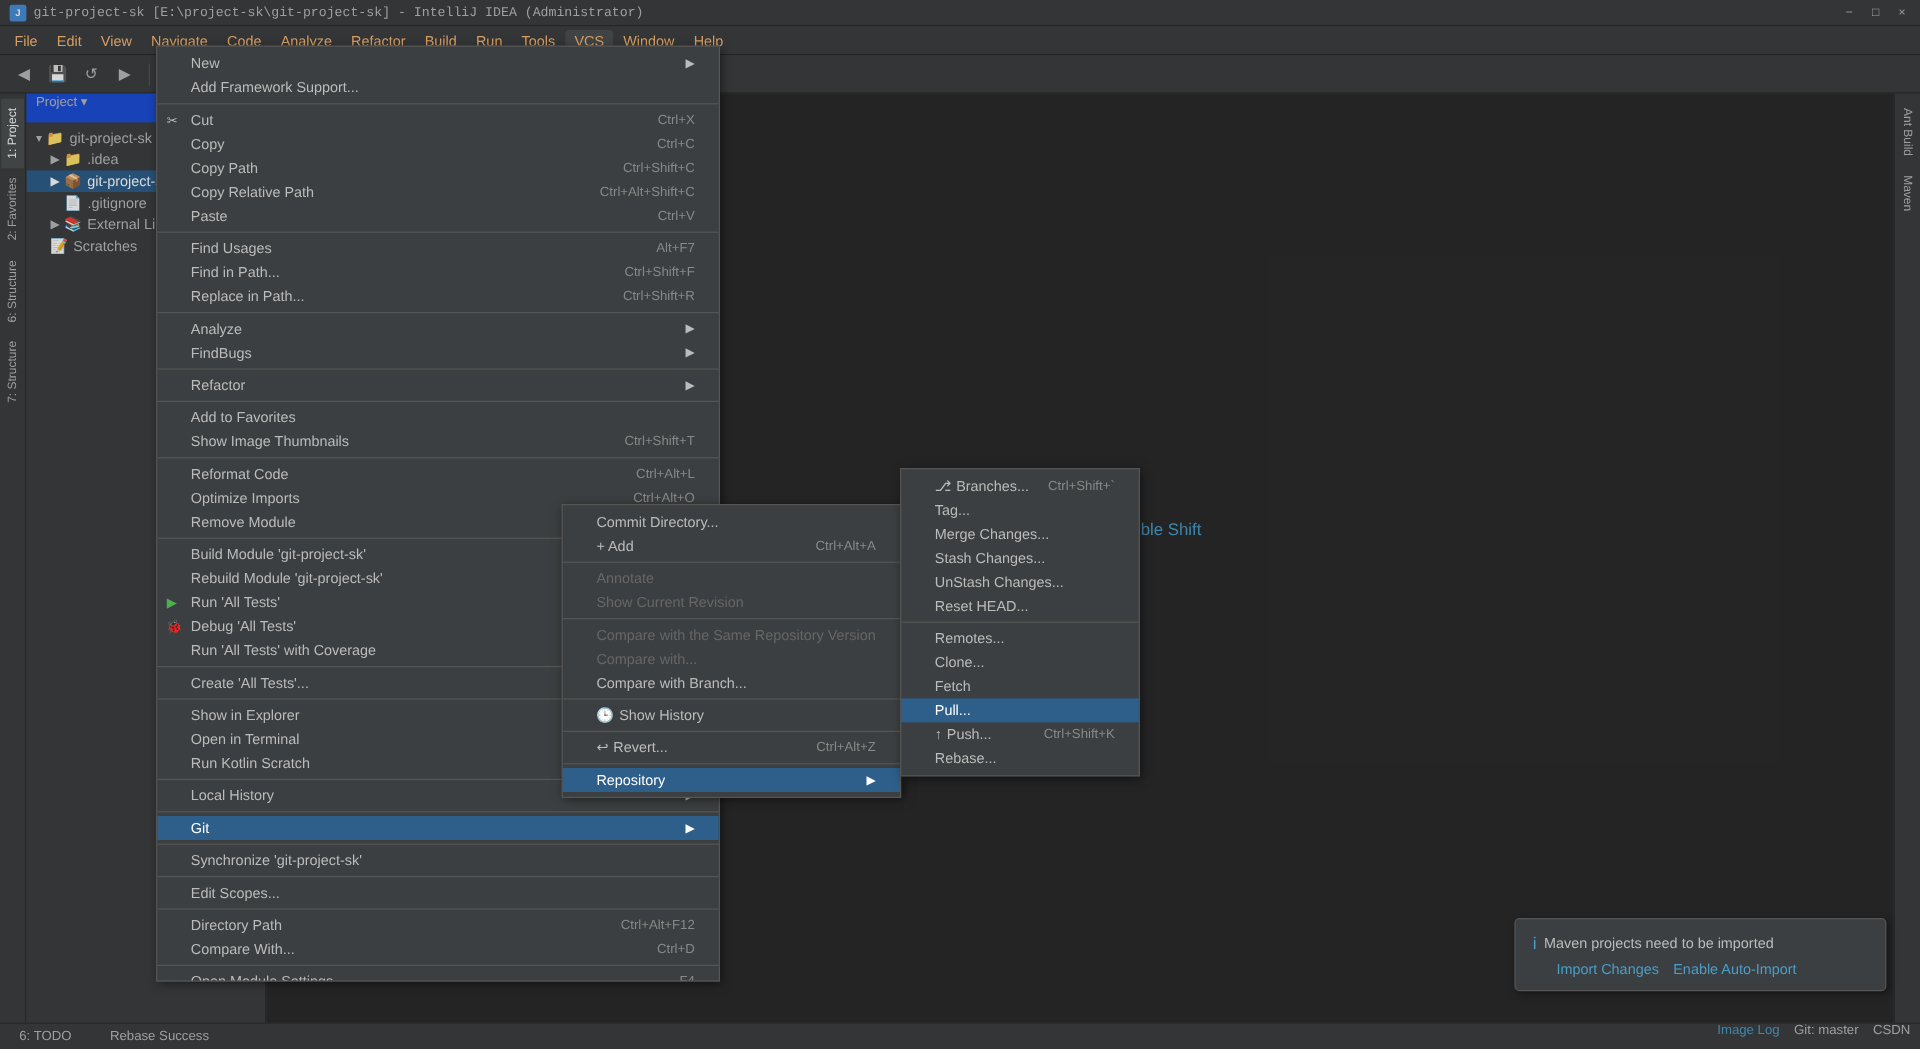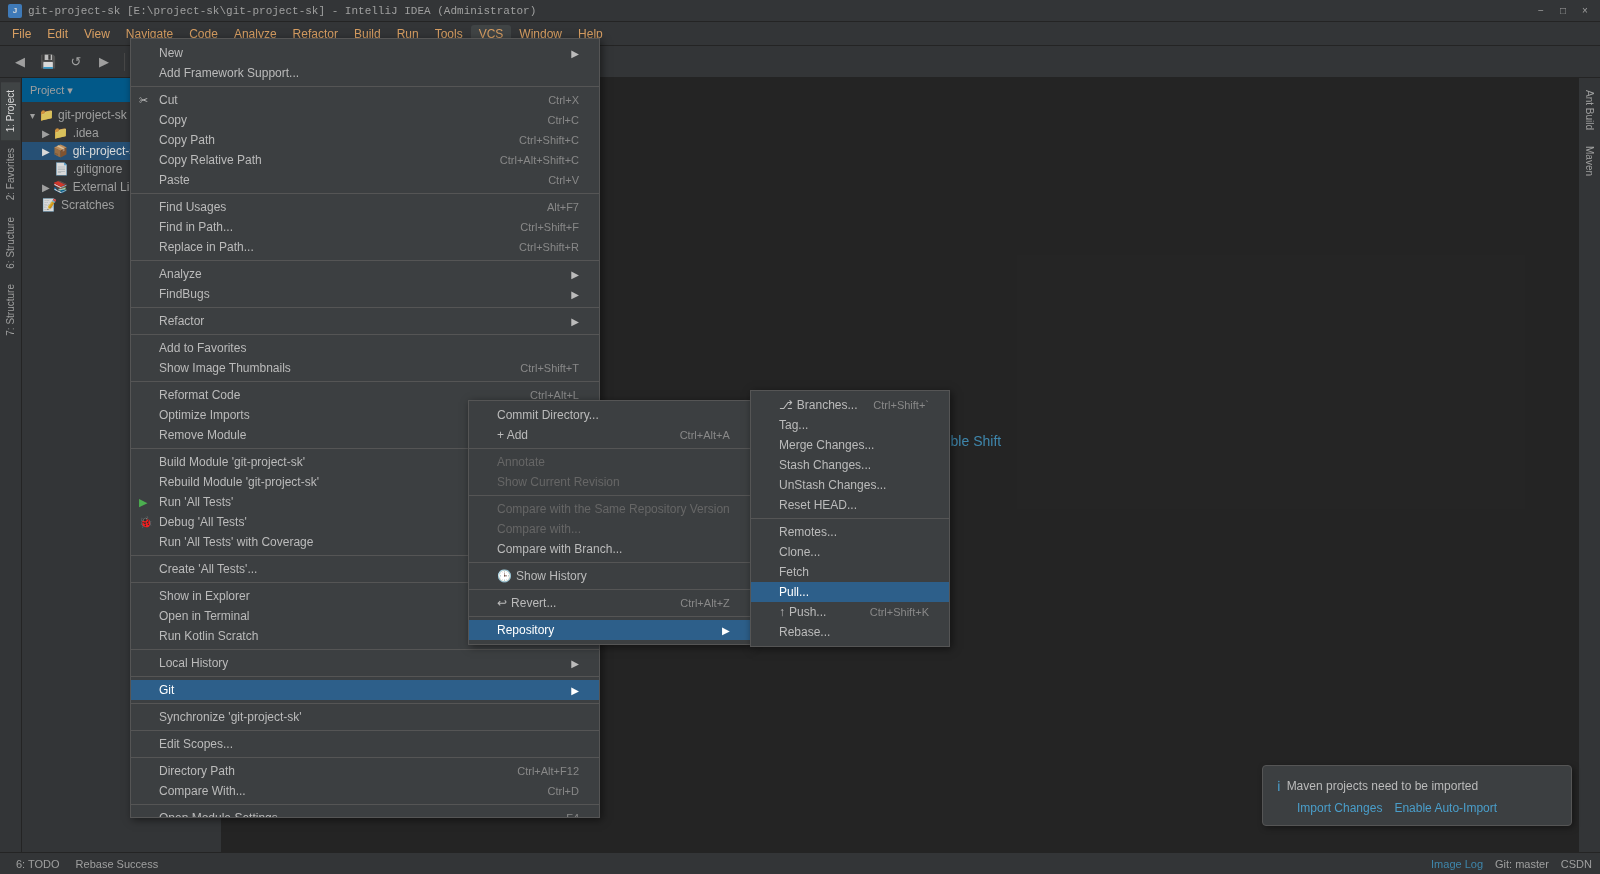--- a/index.html
+++ b/index.html
@@ -106,23 +106,22 @@
     .project-panel {
       width: 200px;
       background: #3c3f41;
       border-right: 1px solid #2b2b2b;
       display: flex;
       flex-direction: column;
     }
     .panel-header {
       height: 24px;
       display: flex;
-      align-items: center;
       padding: 0 8px;
-      background: #0369a1;
+      background: #1d4ed8;
       color: #bbbbbb;
       font-size: 11px;
       justify-content: space-between;
     }
     .project-tree {
       flex: 1;
       overflow: hidden;
       padding: 4px 0;
     }
     .tree-item {
@@ -218,21 +217,21 @@
     
     .submenu-git {
       position: absolute;
       background: #3c3f41;
       border: 1px solid #555;
       box-shadow: 2px 2px 8px rgba(0,0,0,0.5);
       z-index: 200;
       min-width: 240px;
       padding: 4px 0;
       left: 468px;
-      top: 400px;
+      top: 420px;
     }
 
     
     .submenu-repo {
       position: absolute;
       background: #3c3f41;
       border: 1px solid #555;
       box-shadow: 2px 2px 8px rgba(0,0,0,0.5);
       z-index: 300;
       min-width: 200px;
@@ -277,22 +276,23 @@
       cursor: pointer;
       text-decoration: none;
     }
 
     
     .bottom-panel {
       height: 22px;
       background: #3c3f41;
       border-top: 1px solid #2b2b2b;
       display: flex;
-      align-items: center;
+      align-items: flex-start;
       padding: 0 8px;
+      gap: 16px;
       color: #bbbbbb;
       font-size: 11px;
     }
     .bottom-tab {
       padding: 0 8px;
       height: 100%;
       display: flex;
       align-items: center;
       cursor: pointer;
       color: #bbbbbb;

